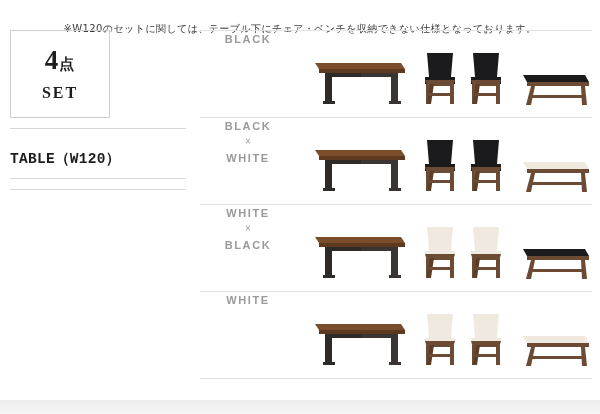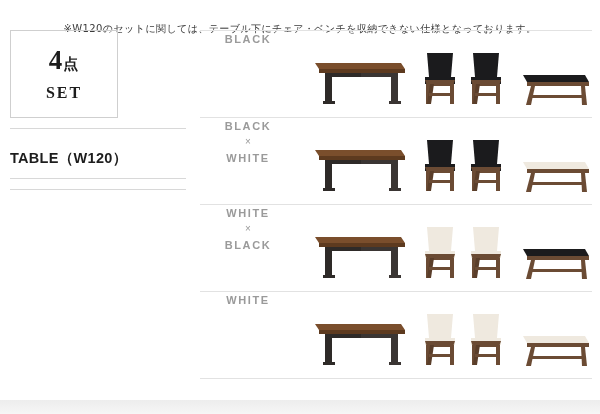--- a/index.html
+++ b/index.html
@@ -38,21 +38,21 @@
 
   
   .left-panel {
     position: absolute;
     left: 8px;
     top: 30px;
     width: 185px;
     height: 350px;
   }
   .set-badge {
-    width: 108px;
+    width: 100px;
     height: 88px;
     border: 1px solid #cfcfcf;
     box-sizing: border-box;
     display: flex;
     flex-direction: column;
     align-items: center;
     justify-content: center;
     margin-left: 2px;
   }
   .set-badge .num {
@@ -86,21 +86,21 @@
   }
   .divider {
     margin-top: 10px;
     margin-left: 2px;
     width: 176px;
     height: 1px;
     background: #d8d8d8;
   }
   .size-line {
     margin-left: 2px;
-    font-family: Liberation Sans, sans-serif;
+    font-family: Liberation Mono, monospace;
     font-size: 14.5px;
     font-weight: bold;
     letter-spacing: 0.3px;
     color: #1d1d1d;
   }
   .size-line.first { margin-top: 20px; }
   .size-line.second { margin-top: 44px; }
 
   
   .rows {

